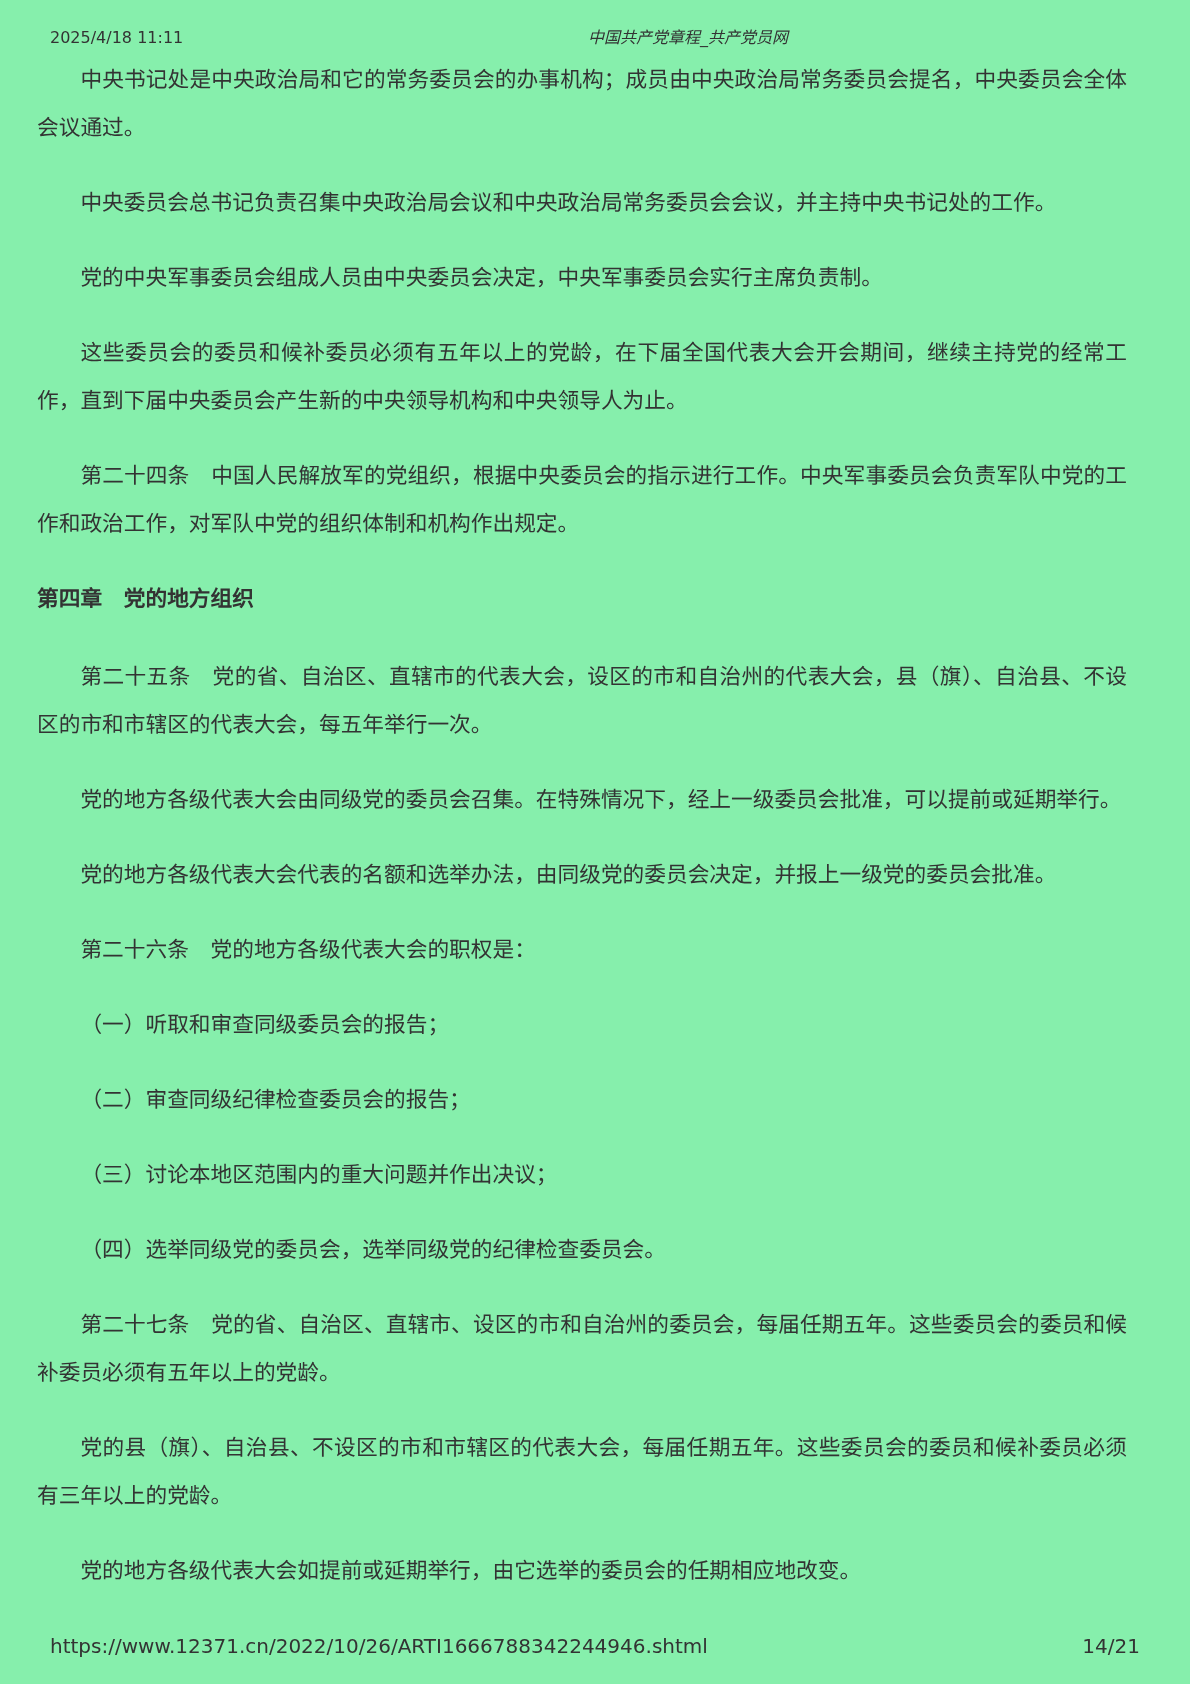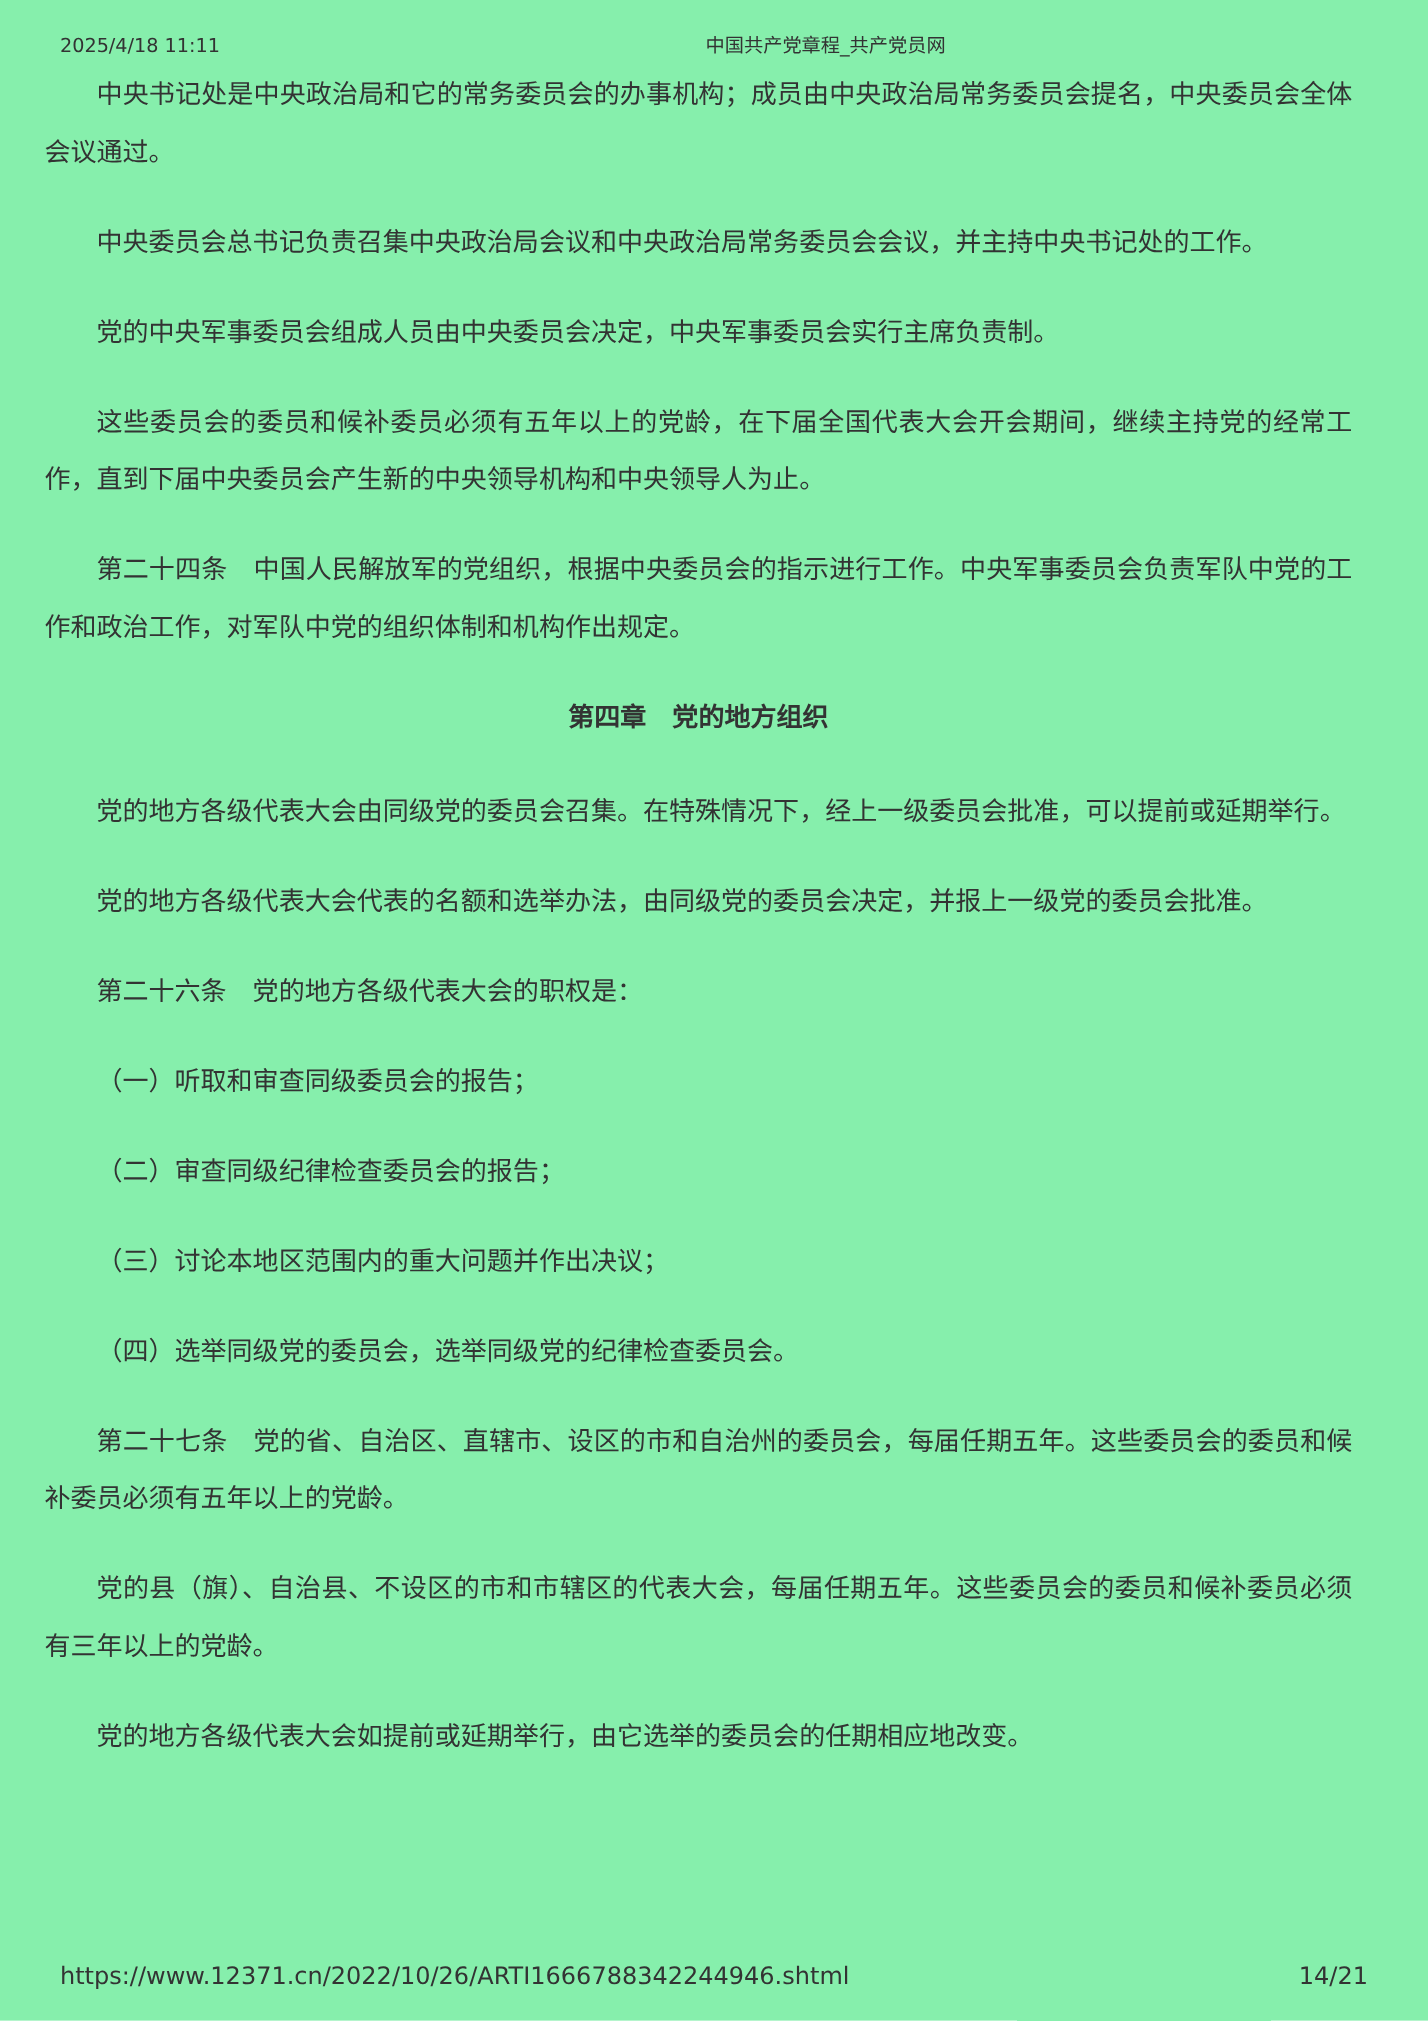--- a/index.html
+++ b/index.html
@@ -32,20 +32,21 @@
   }
   .print-header .hdate {
     position: absolute;
     left: 0;
     top: 0;
   }
   .print-header .htitle {
     position: absolute;
     left: 538px;   
     top: 0;
+    font-style: italic;
   }
 
   
   .doc-body {
     position: absolute;
     top: 56px;
     left: 37px;
     width: 1090px;
     font-size: 21.7px;
     line-height: 48px;
@@ -54,21 +55,20 @@
     overflow-wrap: break-word;
   }
   .doc-body p {
     margin: 0 0 27px 0;
     text-indent: 2em;
   }
   .doc-body h2 {
     margin: 3px 0 30px 0;
     font-size: 21.7px;
     font-weight: bold;
-    text-align: center;
     text-indent: 0;
     line-height: 48px;
   }
 
   
   .print-footer {
     position: absolute;
     left: 50px;
     right: 50px;
     top: 1636px;
@@ -92,20 +92,21 @@
   </div>
 
   <div class="doc-body">
 
   <p>中央书记处是中央政治局和它的常务委员会的办事机构；成员由中央政治局常务委员会提名，中央委员会全体会议通过。</p>
       <p>中央委员会总书记负责召集中央政治局会议和中央政治局常务委员会会议，并主持中央书记处的工作。</p>
       <p>党的中央军事委员会组成人员由中央委员会决定，中央军事委员会实行主席负责制。</p>
       <p>这些委员会的委员和候补委员必须有五年以上的党龄，在下届全国代表大会开会期间，继续主持党的经常工作，直到下届中央委员会产生新的中央领导机构和中央领导人为止。</p>
       <p>第二十四条　中国人民解放军的党组织，根据中央委员会的指示进行工作。中央军事委员会负责军队中党的工作和政治工作，对军队中党的组织体制和机构作出规定。</p>
       <h2>第四章　党的地方组织</h2>
+      <p>第二十五条　党的省、自治区、直辖市的代表大会，设区的市和自治州的代表大会，县（旗）、自治县、不设区的市和市辖区的代表大会，每五年举行一次。</p>
       <p>党的地方各级代表大会由同级党的委员会召集。在特殊情况下，经上一级委员会批准，可以提前或延期举行。</p>
       <p>党的地方各级代表大会代表的名额和选举办法，由同级党的委员会决定，并报上一级党的委员会批准。</p>
       <p>第二十六条　党的地方各级代表大会的职权是：</p>
       <p>（一）听取和审查同级委员会的报告；</p>
       <p>（二）审查同级纪律检查委员会的报告；</p>
       <p>（三）讨论本地区范围内的重大问题并作出决议；</p>
       <p>（四）选举同级党的委员会，选举同级党的纪律检查委员会。</p>
       <p>第二十七条　党的省、自治区、直辖市、设区的市和自治州的委员会，每届任期五年。这些委员会的委员和候补委员必须有五年以上的党龄。</p>
       <p>党的县（旗）、自治县、不设区的市和市辖区的代表大会，每届任期五年。这些委员会的委员和候补委员必须有三年以上的党龄。</p>
       <p>党的地方各级代表大会如提前或延期举行，由它选举的委员会的任期相应地改变。</p>

